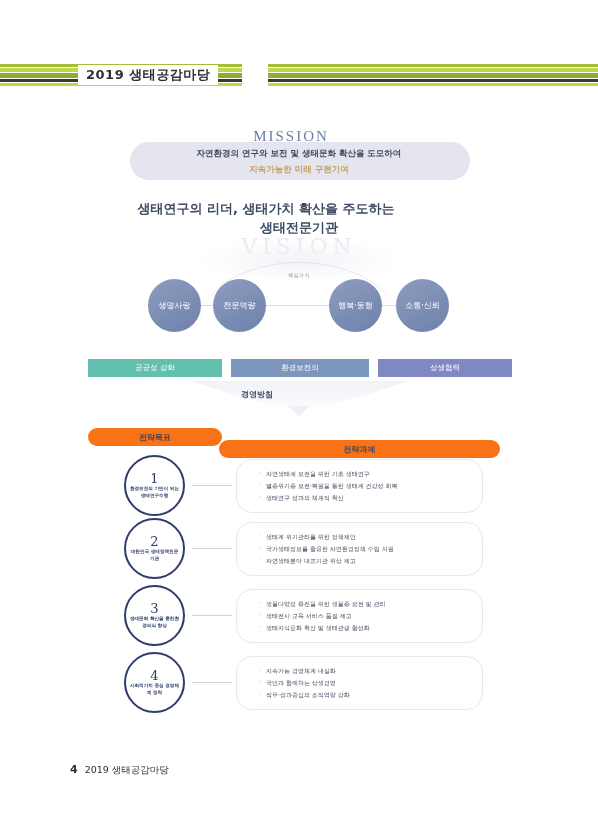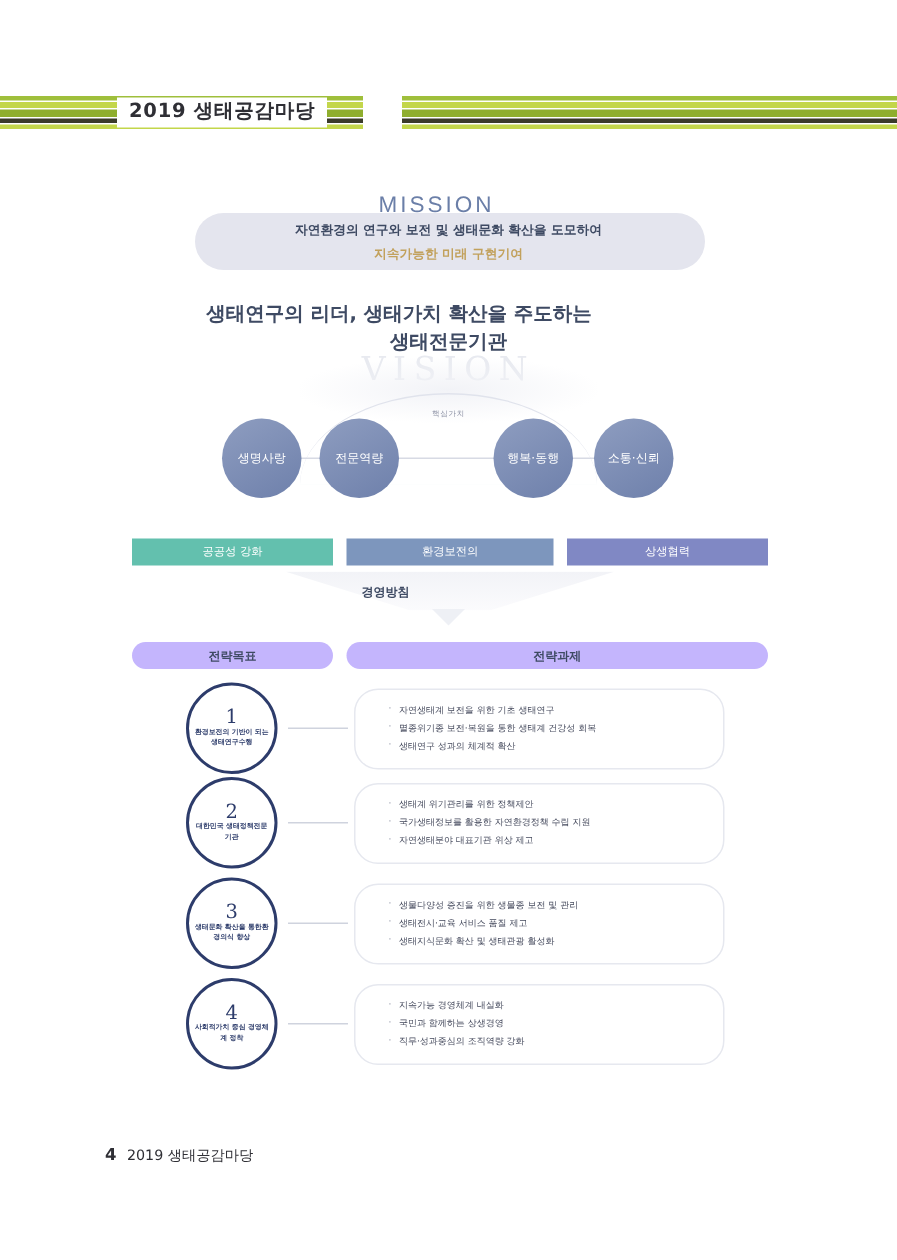--- a/index.html
+++ b/index.html
@@ -56,21 +56,21 @@
     line-height: 20px;
   }
 
   
   .mission-label {
     position: absolute;
     top: 128px;
     left: 0;
     width: 582px;
     text-align: center;
-    font-family: Liberation Sans, sans-serif;
+    font-family: Liberation Serif, serif;
     font-size: 15px;
     letter-spacing: 2px;
     color: #6b7fa8;
   }
   .mission-box {
     position: absolute;
     top: 142px;
     left: 130px;
     width: 340px;
     height: 38px;
@@ -229,31 +229,31 @@
     border-left: 11px solid transparent;
     border-right: 11px solid transparent;
     border-top: 11px solid #eef0f5;
   }
 
   
   .col-head {
     position: absolute;
     top: 428px;
     height: 18px;
-    background: #c4b5fd;
+    background: #f97316;
     border-radius: 9px;
     font-size: 8px;
     font-weight: bold;
     color: #3e4a63;
     display: flex;
     align-items: center;
     justify-content: center;
   }
   .col-head-goal { left: 88px;  width: 134px; }
-  .col-head-task { left: 231px; width: 281px; }
+  .col-head-task { left: 219px; width: 281px; margin-top: 12px; }
 
   
   .row { position: absolute; left: 0; width: 598px; }
   .r0 { top: 455px; }
   .r1 { top: 518px; }
   .r2 { top: 585px; }
   .r3 { top: 652px; }
 
   .goal-circle {
     position: absolute;

